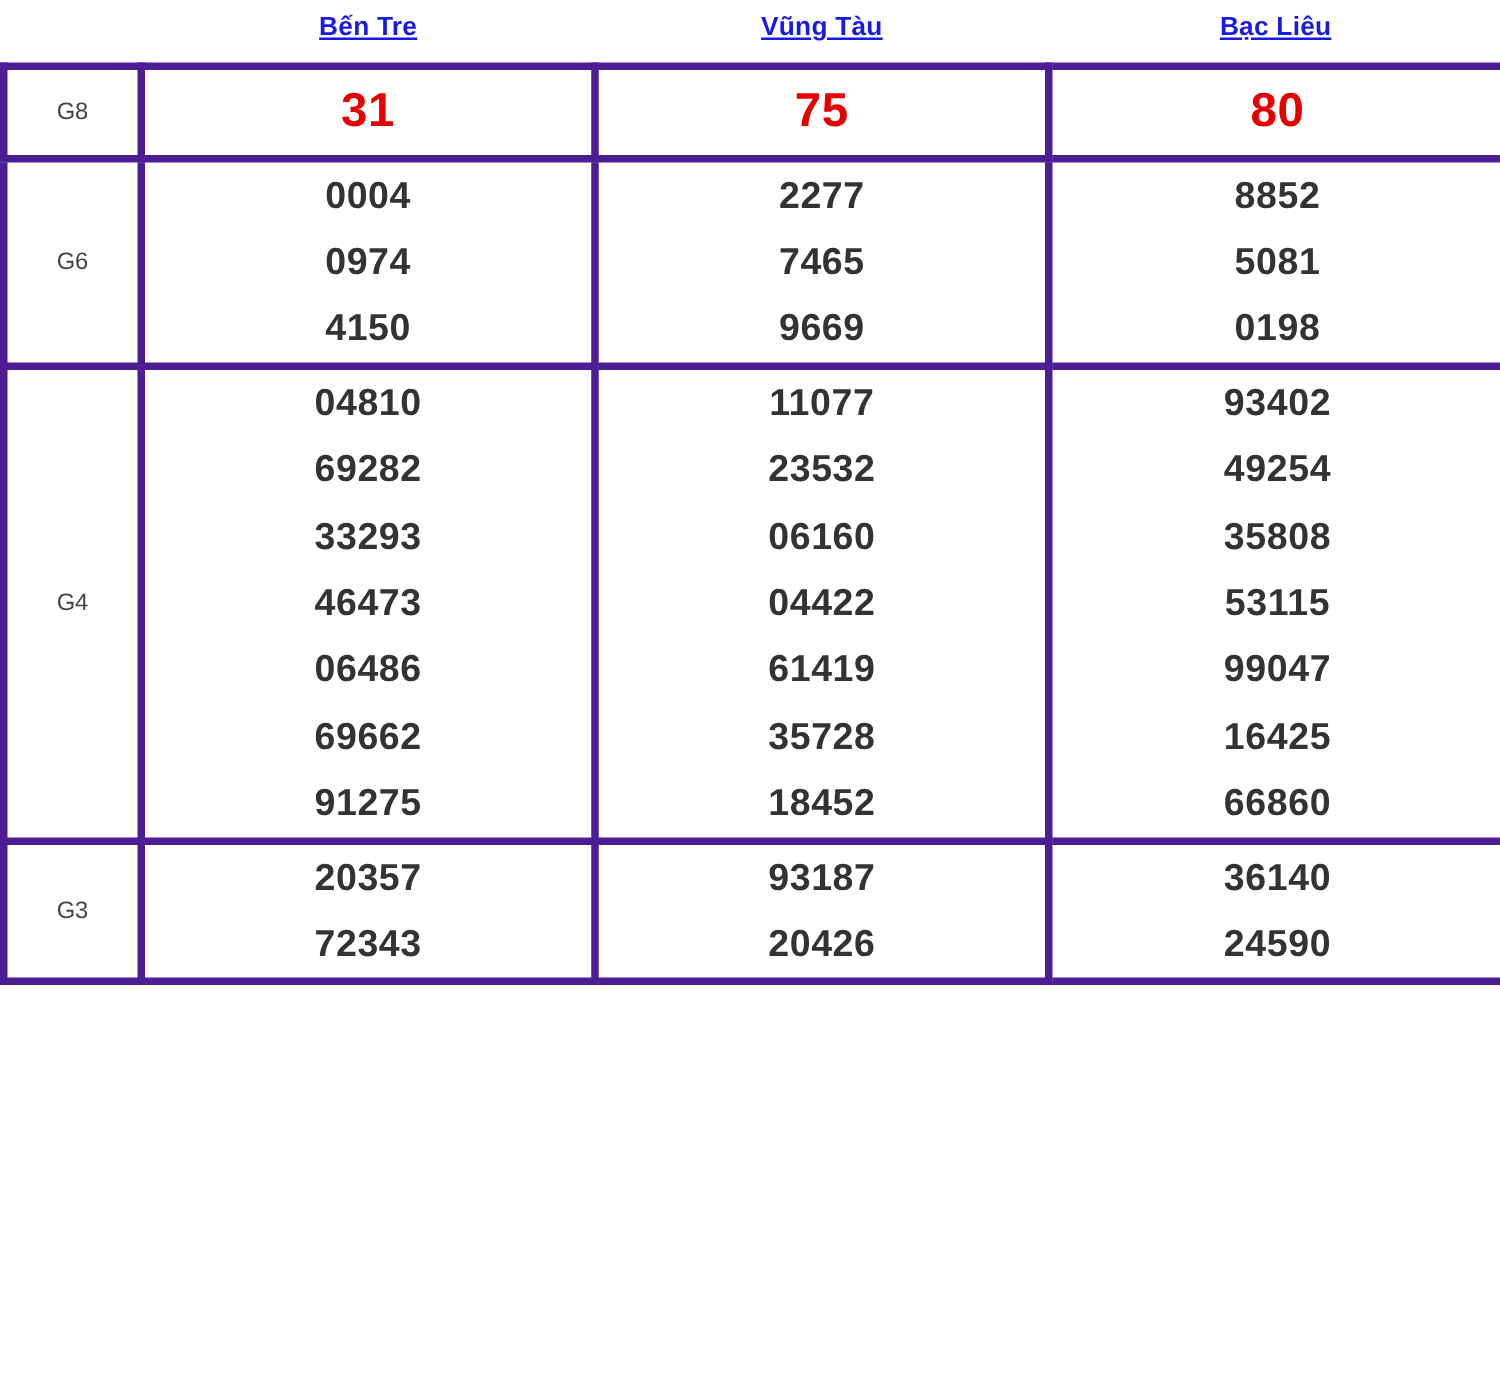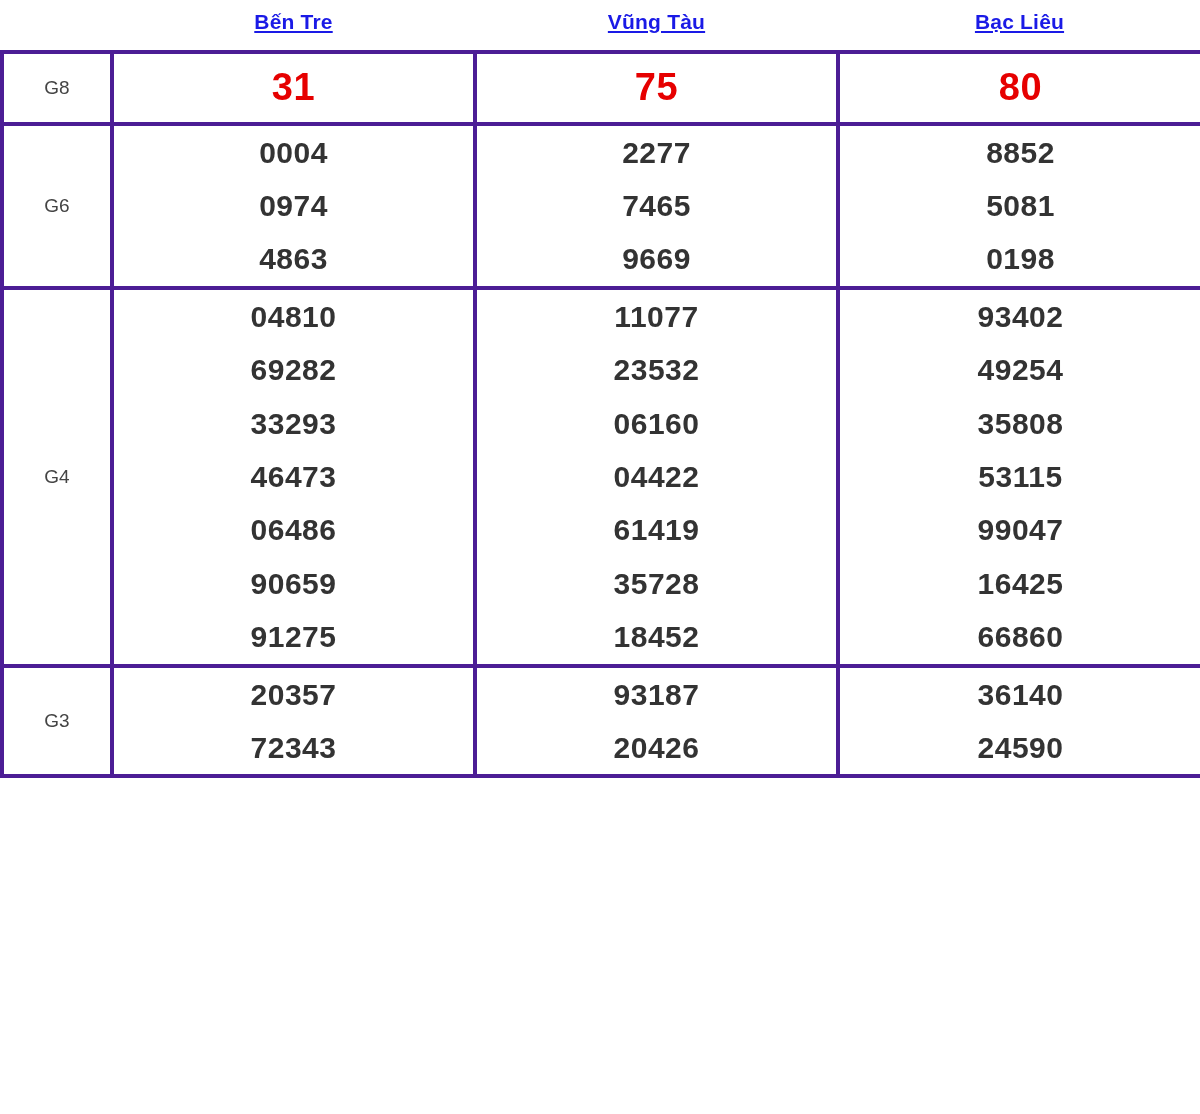--- a/index.html
+++ b/index.html
@@ -15,21 +15,21 @@
   }
   table.lottery {
     border-collapse: collapse;
     width: 1200px;
     table-layout: fixed;
   }
   table.lottery col.label-col { width: 110px; }
   table.lottery col.prov-col { width: 363px; }
 
   table.lottery th, table.lottery td {
-    border: 4px solid #4c1d95;
+    border: 6px solid #4c1d95;
     text-align: center;
     vertical-align: middle;
     padding: 0;
   }
   table.lottery tr.header-row th {
     border-top: none;
     border-left: none;
     border-right: none;
     border-bottom: 1px solid #d9d9d9;
     height: 44px;
@@ -110,42 +110,42 @@
         </td>
         <td class="nums big-red">
           <span class="num-line">80</span>
         </td>
       </tr>
       <tr>
         <td class="row-label">G6</td>
         <td class="nums">
           <span class="num-line">0004</span>
           <span class="num-line">0974</span>
-          <span class="num-line">4863</span>
+          <span class="num-line">4150</span>
         </td>
         <td class="nums">
           <span class="num-line">2277</span>
           <span class="num-line">7465</span>
           <span class="num-line">9669</span>
         </td>
         <td class="nums">
           <span class="num-line">8852</span>
           <span class="num-line">5081</span>
           <span class="num-line">0198</span>
         </td>
       </tr>
       <tr>
         <td class="row-label">G4</td>
         <td class="nums">
           <span class="num-line">04810</span>
           <span class="num-line">69282</span>
           <span class="num-line">33293</span>
           <span class="num-line">46473</span>
           <span class="num-line">06486</span>
-          <span class="num-line">90659</span>
+          <span class="num-line">69662</span>
           <span class="num-line">91275</span>
         </td>
         <td class="nums">
           <span class="num-line">11077</span>
           <span class="num-line">23532</span>
           <span class="num-line">06160</span>
           <span class="num-line">04422</span>
           <span class="num-line">61419</span>
           <span class="num-line">35728</span>
           <span class="num-line">18452</span>

